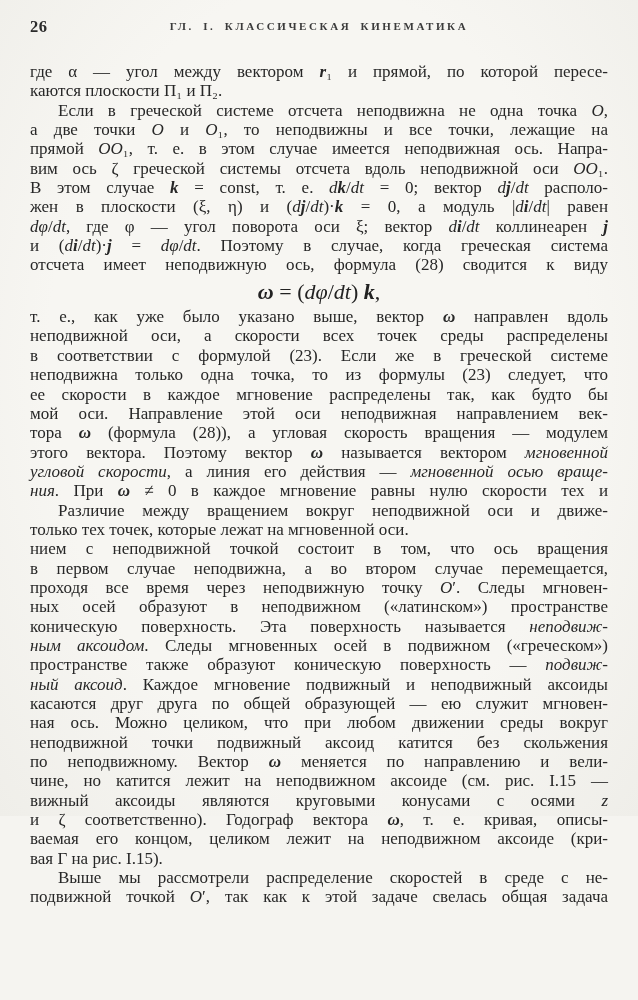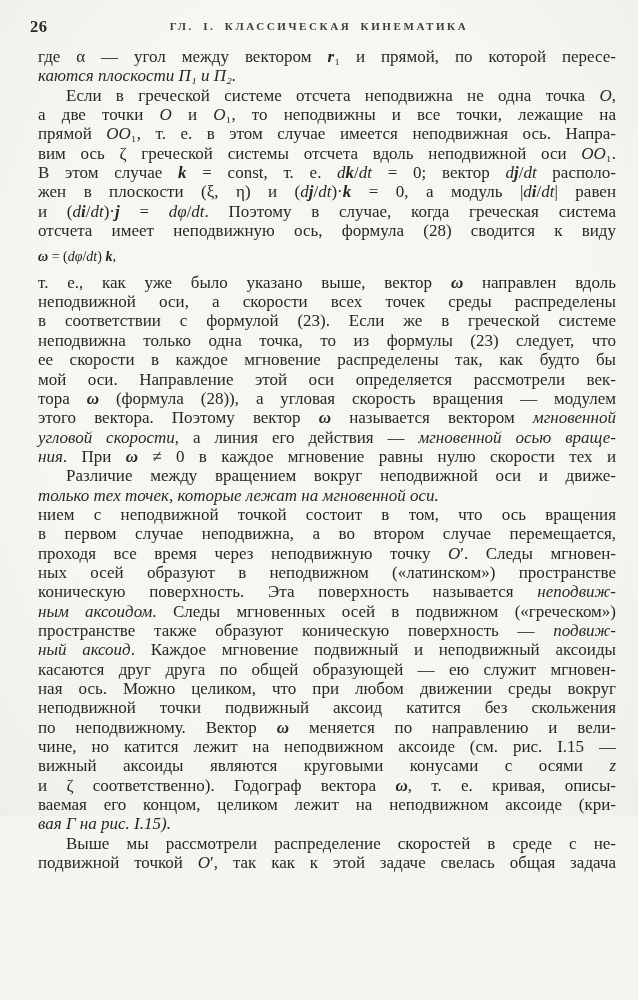--- a/index.html
+++ b/index.html
@@ -20,34 +20,34 @@
     position:absolute;left:0;top:1px;
     font-size:16.5px;font-weight:bold;letter-spacing:0.5px;color:#2b2b2b;
   }
   .running-title{
     display:block;text-align:center;
     font-size:11px;letter-spacing:2.6px;word-spacing:4px;
     color:#3b3b3b;font-weight:bold;
     padding-top:4px;
   }
   .page-body{
-    position:absolute;top:47px;left:30px;width:578px;
-    font-size:17px;line-height:19.35px;margin-left:8px;
+    position:absolute;top:62px;left:30px;width:578px;
+    font-size:17px;line-height:19.35px;
   }
   .text-line{
     text-align:justify;
     text-align-last:justify;
     white-space:normal;
     color:#272727;
   }
   .text-line.indent{ text-indent:28px; }
-  .text-line.last{ text-align-last:left;font-style:italic; }
+  .text-line.last{ text-align-last:left; }
   .display-formula{
-    text-align:left;
-    font-size:14px;
+    text-align:center;
+    font-size:22px;
     margin:7px 0 6px 0;
     color:#222;
   }
   b{ font-weight:bold; font-style:italic; }
   i{ font-style:italic; }
 </style>
 </head>
 <body style="background: rgb(245, 244, 240);">
 
 <div class="page">
@@ -57,29 +57,30 @@
   </header>
   <main class="page-body">
       <div class="text-line">где α — угол между вектором <b>r</b>₁ и прямой, по которой пересе-</div>
       <div class="text-line last">каются плоскости П₁ и П₂.</div>
       <div class="text-line indent">Если в греческой системе отсчета неподвижна не одна точка <i>O</i>,</div>
       <div class="text-line">а две точки <i>O</i> и <i>O</i>₁, то неподвижны и все точки, лежащие на</div>
       <div class="text-line">прямой <i>OO</i>₁, т. е. в этом случае имеется неподвижная ось. Напра-</div>
       <div class="text-line">вим ось ζ греческой системы отсчета вдоль неподвижной оси <i>OO</i>₁.</div>
       <div class="text-line">В этом случае <b>k</b> = const, т. е. <i>d</i><b>k</b>/<i>dt</i> = 0; вектор <i>d</i><b>j</b>/<i>dt</i> располо-</div>
       <div class="text-line">жен в плоскости (ξ, η) и (<i>d</i><b>j</b>/<i>dt</i>)·<b>k</b> = 0, а модуль |<i>d</i><b>i</b>/<i>dt</i>| равен</div>
+      <div class="text-line"><i>dφ</i>/<i>dt</i>, где φ — угол поворота оси ξ; вектор <i>d</i><b>i</b>/<i>dt</i> коллинеарен <b>j</b></div>
       <div class="text-line">и (<i>d</i><b>i</b>/<i>dt</i>)·<b>j</b> = <i>dφ</i>/<i>dt</i>. Поэтому в случае, когда греческая система</div>
       <div class="text-line">отсчета имеет неподвижную ось, формула (28) сводится к виду</div>
       <div class="display-formula"><b>ω</b> = (<i>dφ</i>/<i>dt</i>) <b>k</b>,</div>
       <div class="text-line">т. е., как уже было указано выше, вектор <b>ω</b> направлен вдоль</div>
       <div class="text-line">неподвижной оси, а скорости всех точек среды распределены</div>
       <div class="text-line">в соответствии с формулой (23). Если же в греческой системе</div>
       <div class="text-line">неподвижна только одна точка, то из формулы (23) следует, что</div>
       <div class="text-line">ее скорости в каждое мгновение распределены так, как будто бы</div>
-      <div class="text-line">мой оси. Направление этой оси определяется рассмотрели век-</div>
+      <div class="text-line">мой оси. Направление этой оси неподвижная направлением век-</div>
       <div class="text-line">тора <b>ω</b> (формула (28)), а угловая скорость вращения — модулем</div>
       <div class="text-line">этого вектора. Поэтому вектор <b>ω</b> называется вектором <i>мгновенной</i></div>
       <div class="text-line"><i>угловой скорости</i>, а линия его действия — <i>мгновенной осью враще-</i></div>
       <div class="text-line"><i>ния</i>. При <b>ω</b> ≠ 0 в каждое мгновение равны нулю скорости тех и</div>
       <div class="text-line indent">Различие между вращением вокруг неподвижной оси и движе-</div>
       <div class="text-line last">только тех точек, которые лежат на мгновенной оси.</div>
       <div class="text-line">нием с неподвижной точкой состоит в том, что ось вращения</div>
       <div class="text-line">в первом случае неподвижна, а во втором случае перемещается,</div>
       <div class="text-line">проходя все время через неподвижную точку <i>O</i>′. Следы мгновен-</div>
       <div class="text-line">ных осей образуют в неподвижном («латинском») пространстве</div>

